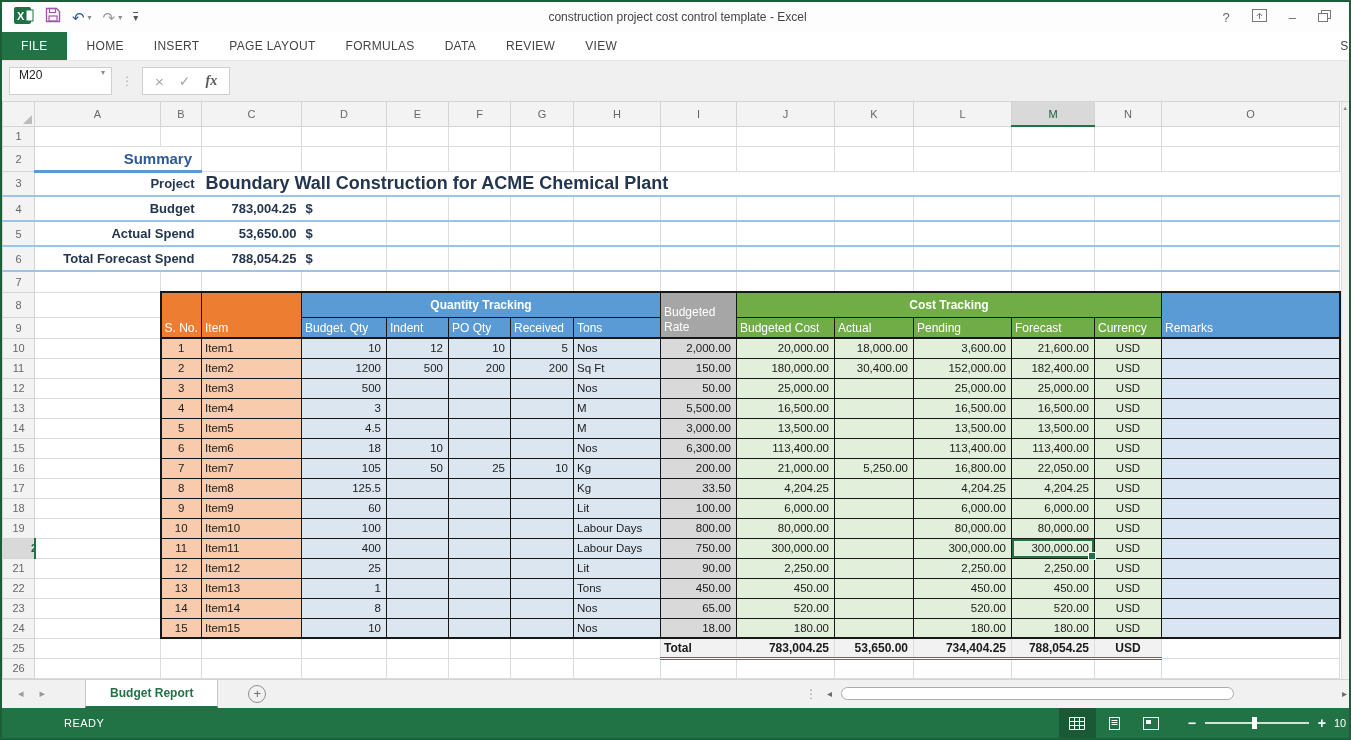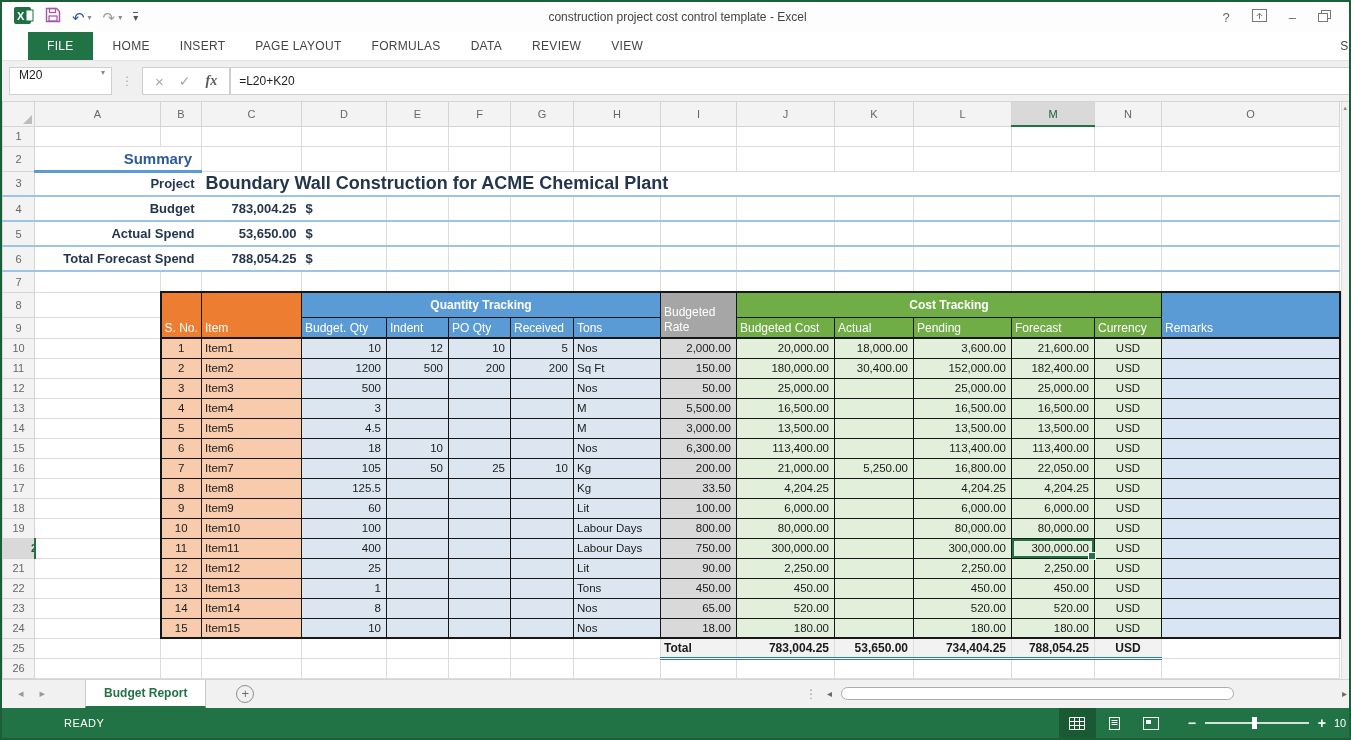--- a/index.html
+++ b/index.html
@@ -14,21 +14,21 @@
   .qat .redo { color:#9a9a9a; font-size:15px; line-height:1; }
   .qat .caret { color:#8a8a8a; font-size:8px; margin-left:-8px; }
   .qatmenu { color:#555; font-size:10px; border-top:1px solid #555; padding-top:0px; line-height:1; }
   .wtitle { position:absolute; left:4px; right:0; text-align:center; font-size:12px; color:#444; }
   .wcontrols { margin-left:auto; display:flex; align-items:center; gap:22px; padding-right:18px; z-index:2; color:#666; }
   .wcontrols span { font-size:13px; }
 
   
   .tabrow { height:29px; background:#fff; display:flex; align-items:stretch; border-bottom:1px solid #E4E4E4; position:relative; flex:none; }
   .tab { display:flex; align-items:center; padding:0 15px; font-size:12px; color:#444; letter-spacing:.3px; }
-  .tab.active { background:#217346; color:#fff; padding:0 19px; margin-right:5px;margin-left:26px; }
+  .tab.active { background:#217346; color:#fff; padding:0 19px; margin-right:5px; }
   .signin { position:absolute; right:-2px; top:7px; font-size:12px; color:#444; }
 
   
   .formulabar { height:41px; background:#F0F0F0; border-bottom:1px solid #D5D5D5; display:flex; align-items:center; padding-left:7px; flex:none; }
   .namebox { width:103px; height:28px; background:#fff; border:1px solid #CFCFCF; display:flex; align-items:flex-start; padding:0 6px 0 9px; font-size:12px; color:#222; }
   .namebox .nbcaret { margin-left:auto; color:#8a8a8a; font-size:8px; }
   .fbdots { color:#ababab; font-size:12px; margin:0 9px; }
   .fbbtns { height:28px; background:#fff; border:1px solid #CFCFCF; display:flex; align-items:center; gap:15px; padding:0 12px; }
   .fbbtns .x { color:#a5a5a5; font-size:15px; }
   .fbbtns .ok { color:#a5a5a5; font-size:14px; }
@@ -74,21 +74,21 @@
   tr.totalrow td.tt { background:#F2F2F2; font-weight:bold; font-size:12px; border-bottom:3px double #2E75B5; border-left:1px solid #DCDCDC; border-right:1px solid #DCDCDC; }
   
   tbody tr:nth-child(20) td:nth-child(14) { box-shadow:inset 0 0 0 2px #217346; position:relative; overflow:visible; }
   tbody tr:nth-child(20) td:nth-child(14)::after { content:""; position:absolute; right:-2px; bottom:-2px; width:6px; height:6px; background:#217346; border:1px solid #fff; z-index:3; }
 
   .vscroll { width:10px; background:#F1F1F1; border-left:1px solid #DEDEDE; display:flex; flex-direction:column; align-items:center; padding-top:3px; font-size:6px; color:#8a8a8a; }
 
   
   .sheetbar { height:29px; background:#F1F1F1; border-top:1px solid #D4D4D4; display:flex; align-items:stretch; font-size:12px; flex:none; }
   .sheetnav { display:flex; align-items:center; gap:16px; padding:0 16px; color:#9a9a9a; font-size:11px; margin-right:24px; }
-  .sheettab { background:#fff; border-left:1px solid #C9C9C9; border-right:1px solid #C9C9C9; border-bottom:2px solid #217346; color:#217346; font-weight:bold; display:flex; align-items:center; padding:0 18px; }
+  .sheettab { background:#fff; border-left:1px solid #C9C9C9; border-right:1px solid #C9C9C9; border-bottom:2px solid #217346; color:#217346; font-weight:bold; display:flex; align-items:center; padding:0 24px; }
   .addsheet { width:18px; height:18px; border:1px solid #8F8F8F; border-radius:50%; color:#6E6E6E; display:flex; align-items:center; justify-content:center; align-self:center; margin-left:30px; font-size:13px; line-height:1; }
   .sbspace { flex:1; }
   .sbdots { align-self:center; color:#9a9a9a; padding:0 10px; font-size:12px; }
   .hscroll { display:flex; align-items:center; width:522px; gap:3px; color:#6b6b6b; font-size:10px; padding-right:2px; }
   .htrack { flex:1; height:16px; position:relative; }
   .hthumb { position:absolute; left:6px; top:1px; height:13px; width:78%; background:#fff; border:1px solid #ABABAB; border-radius:8px; }
 
   
   .statusbar { height:31px; background:#217346; display:flex; align-items:center; color:#fff; flex:none;padding-left:48px; }
   .ready { padding-left:14px; font-size:11px; letter-spacing:.5px; }
@@ -155,21 +155,20 @@
     <div class="namebox">
       <span>M20</span>
       <span class="nbcaret">▾</span>
     </div>
     <span class="fbdots">⋮</span>
     <div class="fbbtns">
       <span class="x">×</span>
       <span class="ok">✓</span>
       <span class="fx">fx</span>
     </div>
-    <div class="fbfield">=L20+K20</div>
   </div>
 
   <div class="gridwrap">
     <table class="sheet">
       <colgroup>
         <col style="width:32px">
           <col style="width:126px">
           <col style="width:41px">
           <col style="width:100px">
         <col style="width:85px">

